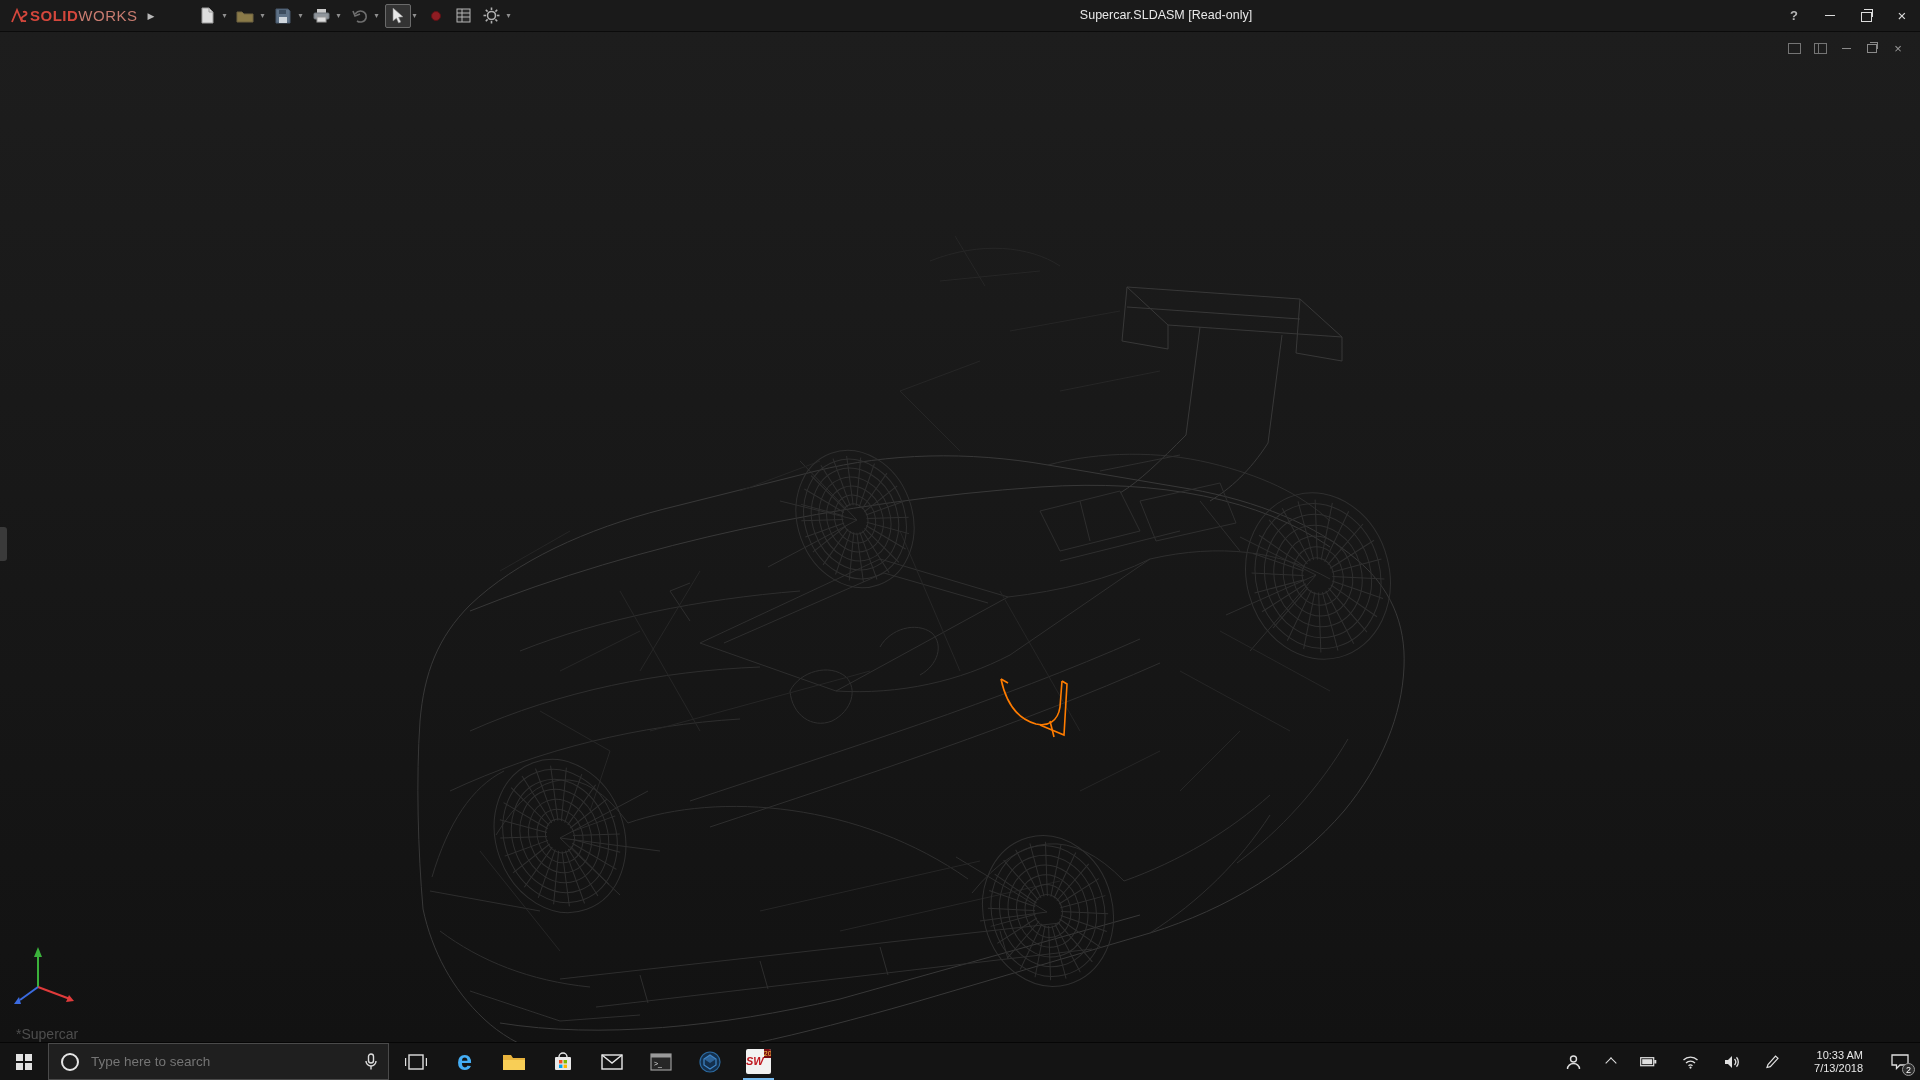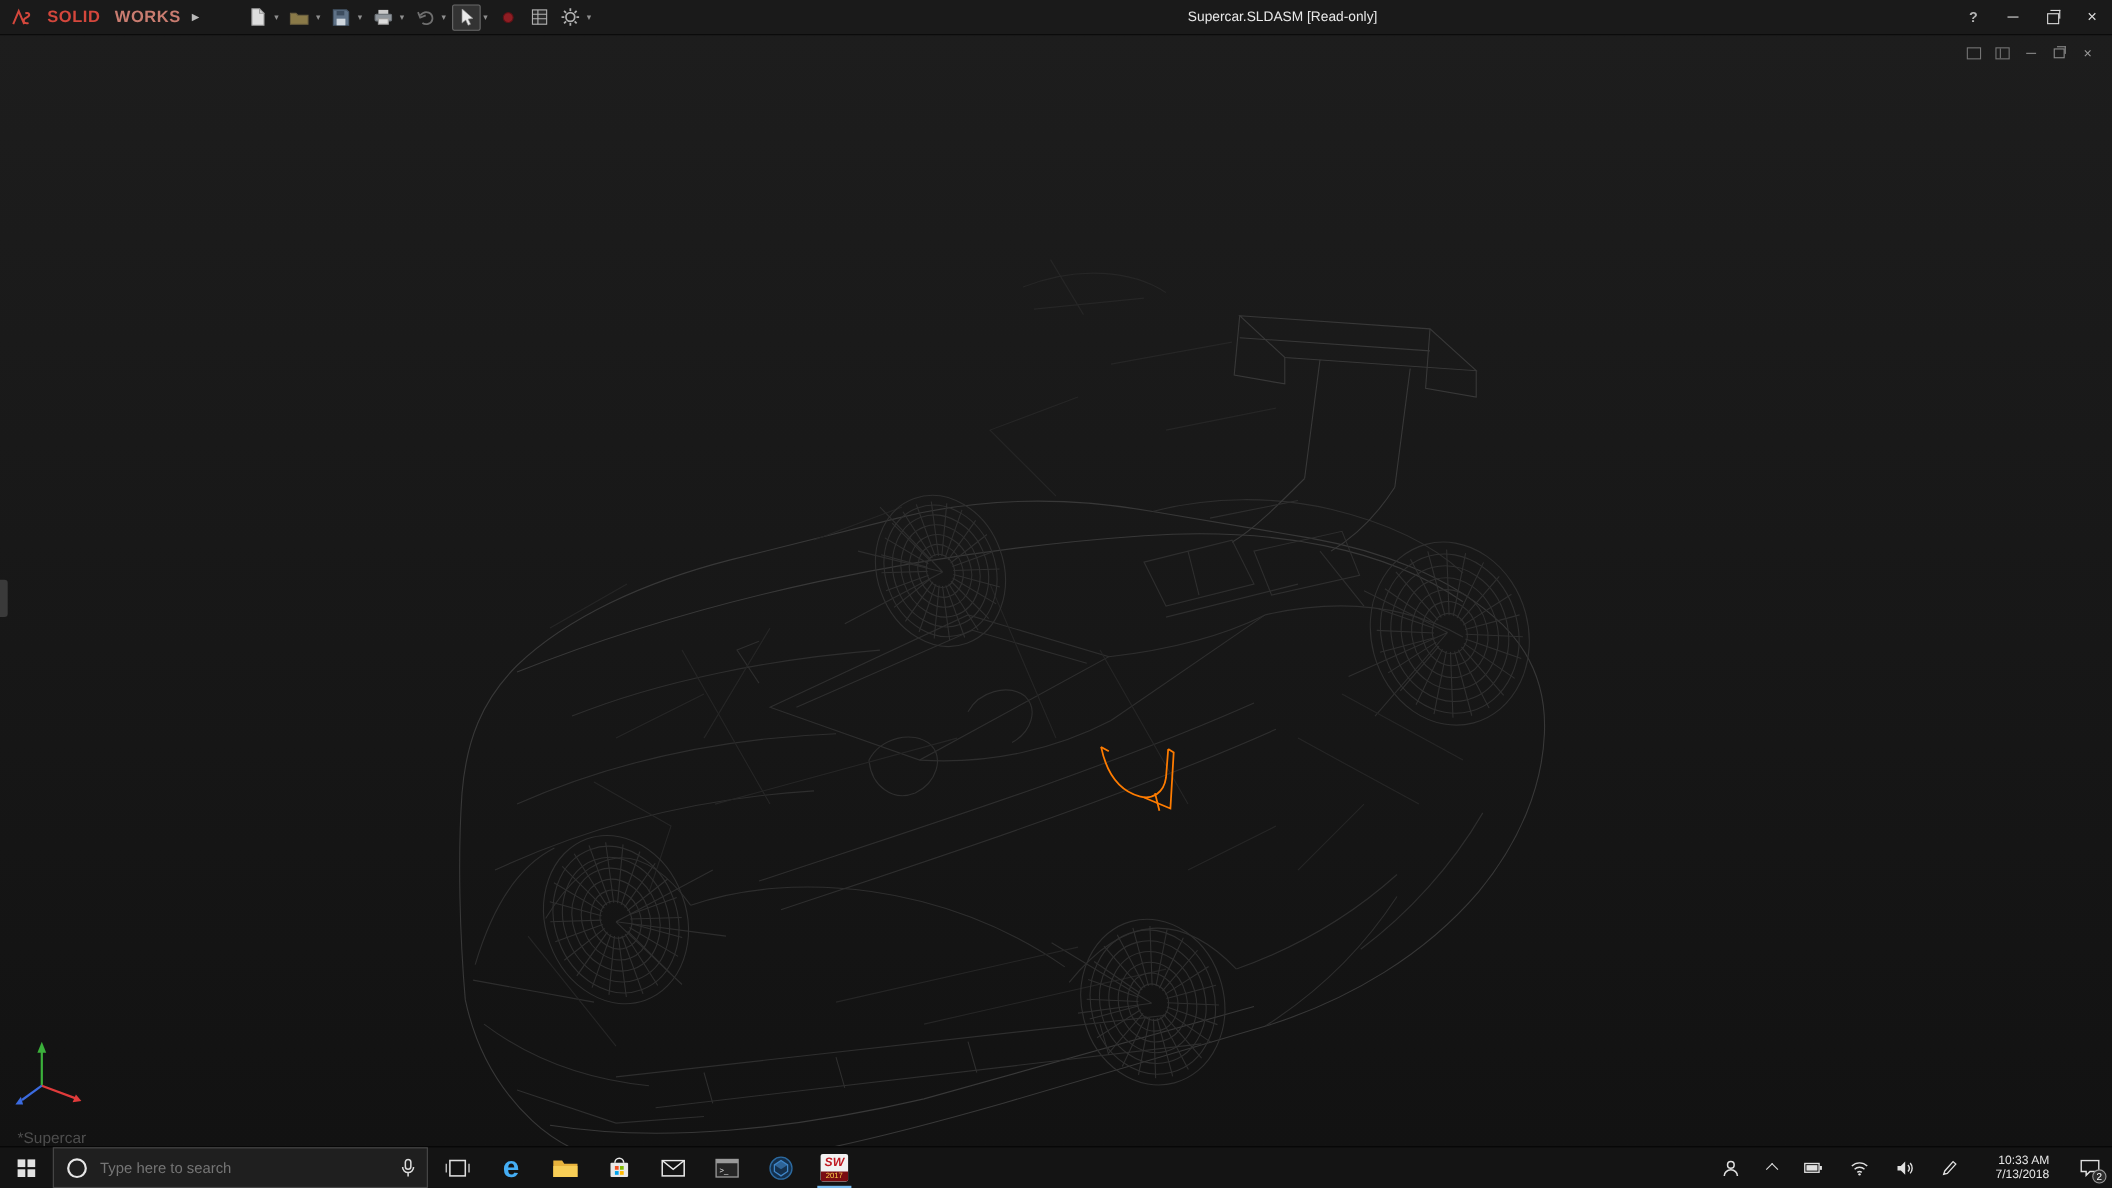--- a/index.html
+++ b/index.html
@@ -2,23 +2,23 @@
 <html><head>
 <meta charset="utf-8">
 <style>
   html,body{margin:0;padding:0;background:#000;}
   .screen{position:relative;width:1920px;height:1080px;overflow:hidden;
           font-family:"Liberation Sans","DejaVu Sans",sans-serif;background:#161616;}
 
   
   .titlebar{position:absolute;top:0;left:0;right:0;height:31px;background:#1a1a1a;
             border-bottom:1px solid #0b0b0b;display:flex;align-items:center;z-index:30;}
-  .brand{display:flex;align-items:center;margin-left:8px;gap:13px;}
+  .brand{display:flex;align-items:center;margin-left:8px;gap:0;}
   .brand-solid{color:#d4473c;font-weight:bold;font-size:15px;letter-spacing:.5px;}
-  .brand-works{color:#c97c70;font-weight:bold;font-size:15px;letter-spacing:.5px;}
+  .brand-works{color:#c97c70;font-weight:normal;font-size:15px;letter-spacing:.5px;}
   .flyout{color:#b9b9b9;font-size:9px;margin:0 14px 0 10px;}
   .tbar{display:flex;align-items:center;gap:2px;margin-left:26px;}
   .tbtn{width:26px;height:24px;display:flex;align-items:center;justify-content:center;border-radius:2px;}
   .tbtn.active{background:#333;border:1px solid #6a6a6a;width:24px;height:22px;}
   .dd{color:#8f8f8f;font-size:8px;margin:0 4px 0 0;}
   .doc-title{position:absolute;left:1166px;top:0;transform:translateX(-50%);line-height:31px;
              color:#e8e8e8;font-size:12.5px;white-space:nowrap;}
   .win-controls{position:absolute;right:0;top:0;height:31px;display:flex;align-items:center;}
   .wc{width:36px;height:31px;display:flex;align-items:center;justify-content:center;color:#d6d6d6;}
   .help-glyph{color:#b5b5b5;font-size:13px;font-weight:bold;}
@@ -61,21 +61,21 @@
   .searchbox{width:341px;background:#1f1f1f;border:1px solid #4a4a4a;display:flex;align-items:center;
              box-sizing:border-box;}
   .cortana{width:18px;height:18px;border:2px solid #e6e6e6;border-radius:50%;margin:0 10px 0 12px;box-sizing:border-box;}
   .searchbox input{flex:1;background:transparent;border:none;outline:none;color:#c5c5c5;font-size:13.5px;
                    font-family:"Liberation Sans","DejaVu Sans",sans-serif;}
   .mic{margin:0 10px;}
   .apps{display:flex;align-items:stretch;margin-left:2px;}
   .app{width:49px;display:flex;align-items:center;justify-content:center;position:relative;}
   .app.running::after{content:"";position:absolute;bottom:0;left:9px;right:9px;height:2px;background:#76b9ed;}
   .edge-e{color:#45aef5;font-size:27px;font-weight:bold;line-height:27px;}
-  .sw-ico{width:25px;height:25px;background:#f2f2f2;border-radius:2px;display:flex;flex-direction:column;
+  .sw-ico{width:25px;height:25px;background:#f2f2f2;border-radius:2px;display:flex;flex-direction:row;
           overflow:hidden;align-items:stretch;}
   .sw-ico .sw-top{flex:1;display:flex;align-items:center;justify-content:center;
                   color:#c01820;font-weight:bold;font-style:italic;font-size:11px;line-height:11px;}
   .sw-ico .sw-bot{height:9px;background:#7a0c12;color:#ffd24a;font-size:7px;line-height:9px;text-align:center;}
   .tray{display:flex;align-items:center;gap:25px;margin-left:auto;padding:0 8px;}
   .tray-ico{display:flex;align-items:center;justify-content:center;}
   .chevron-up{width:7px;height:7px;border-top:1.5px solid #e0e0e0;border-right:1.5px solid #e0e0e0;
               transform:rotate(-45deg);margin-top:3px;}
   .clock{color:#e8e8e8;font-size:11px;line-height:13px;text-align:right;min-width:58px;}
   .action{position:relative;display:flex;align-items:center;justify-content:center;width:24px;height:24px;}

